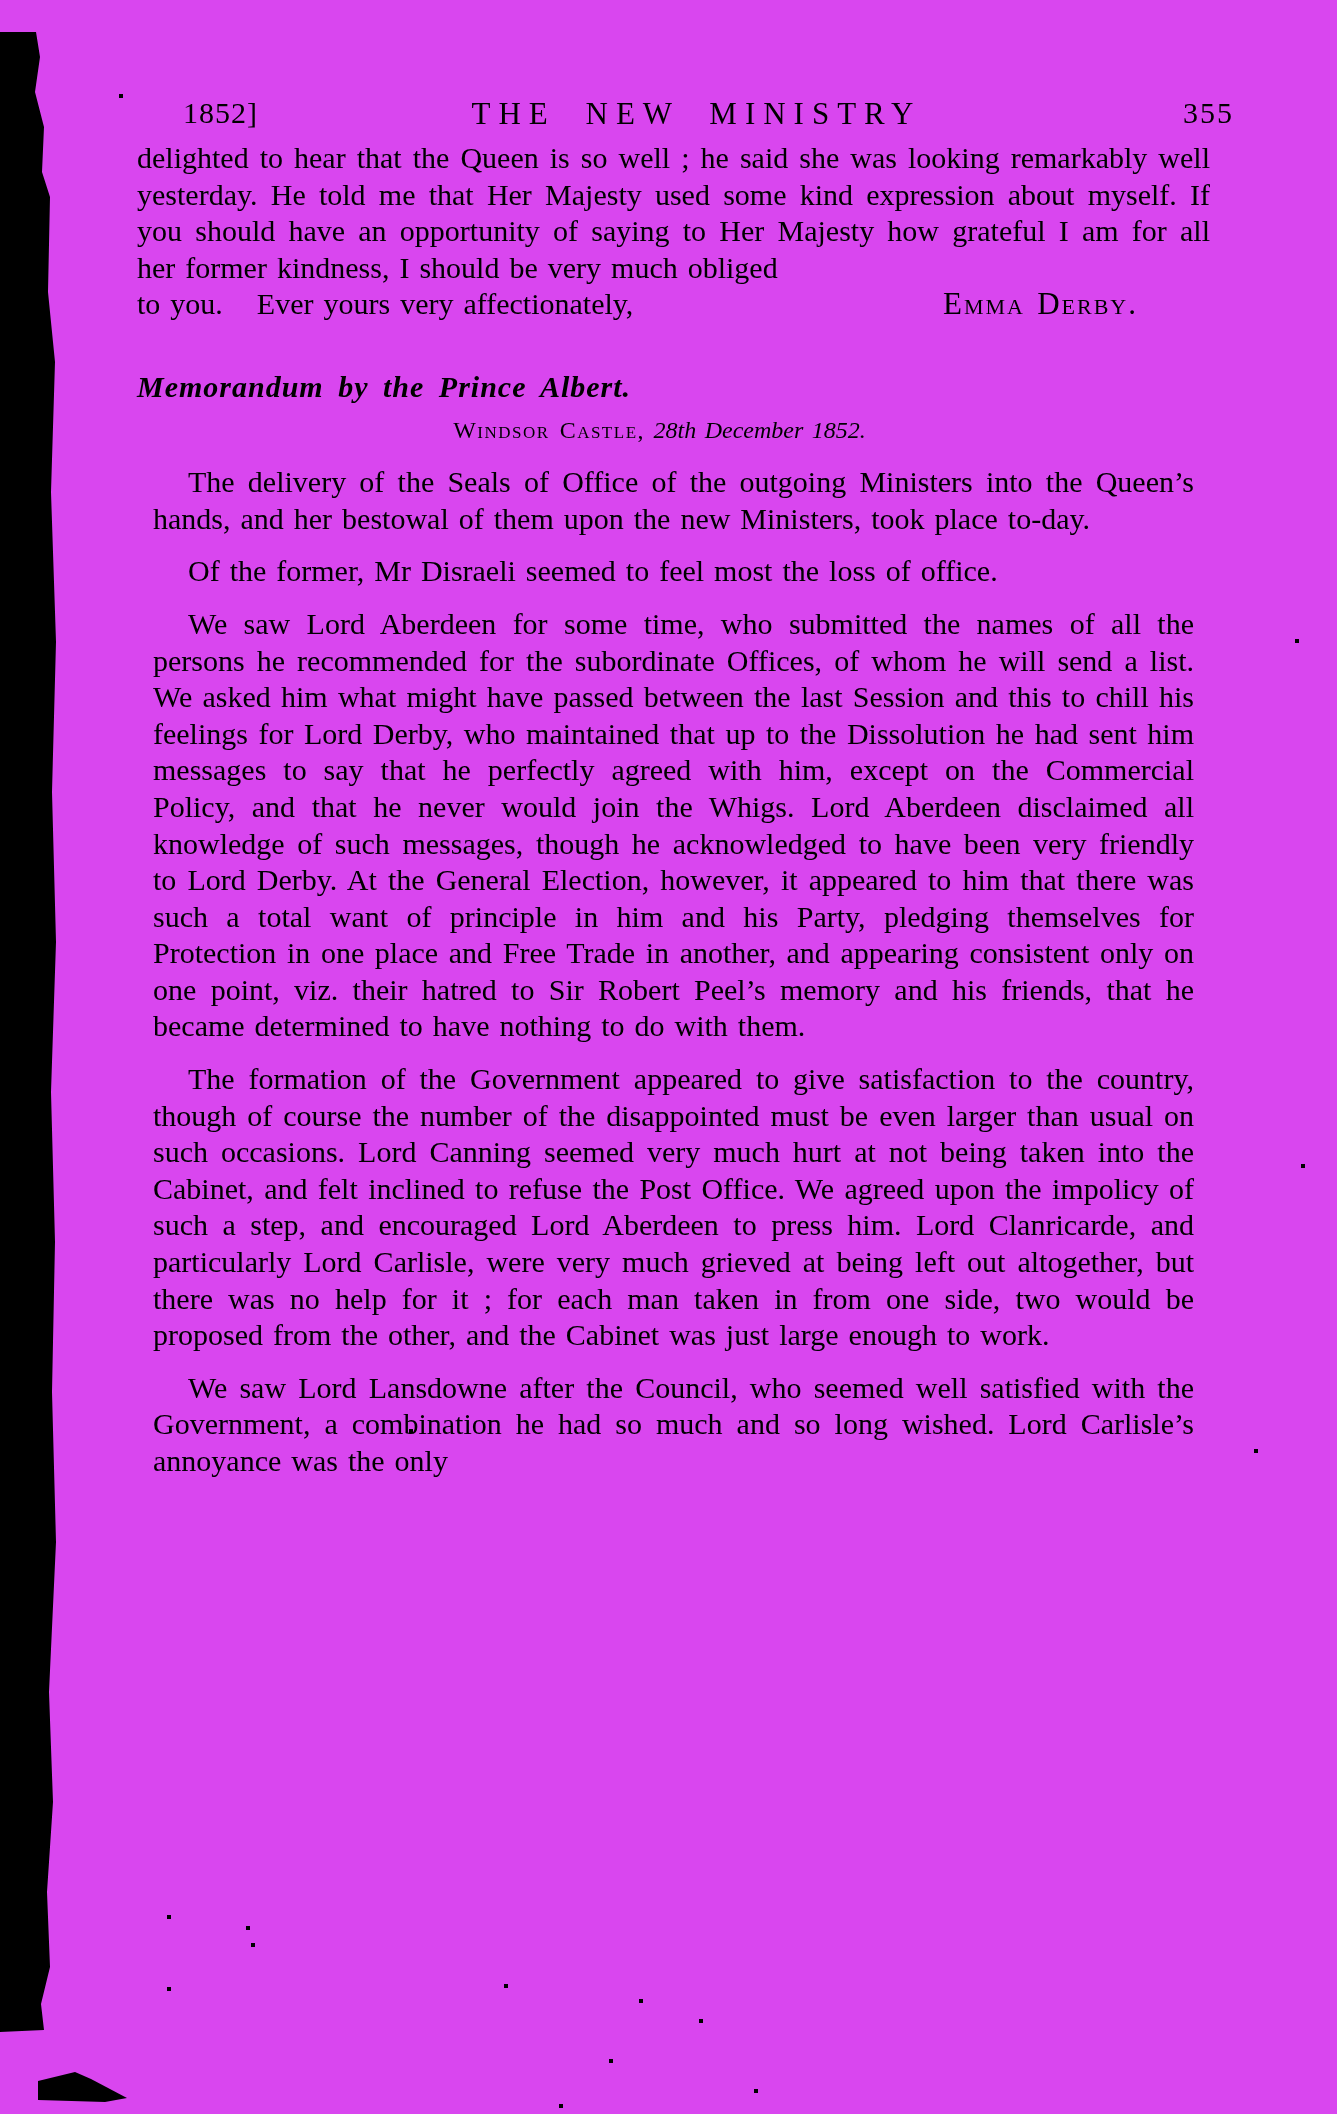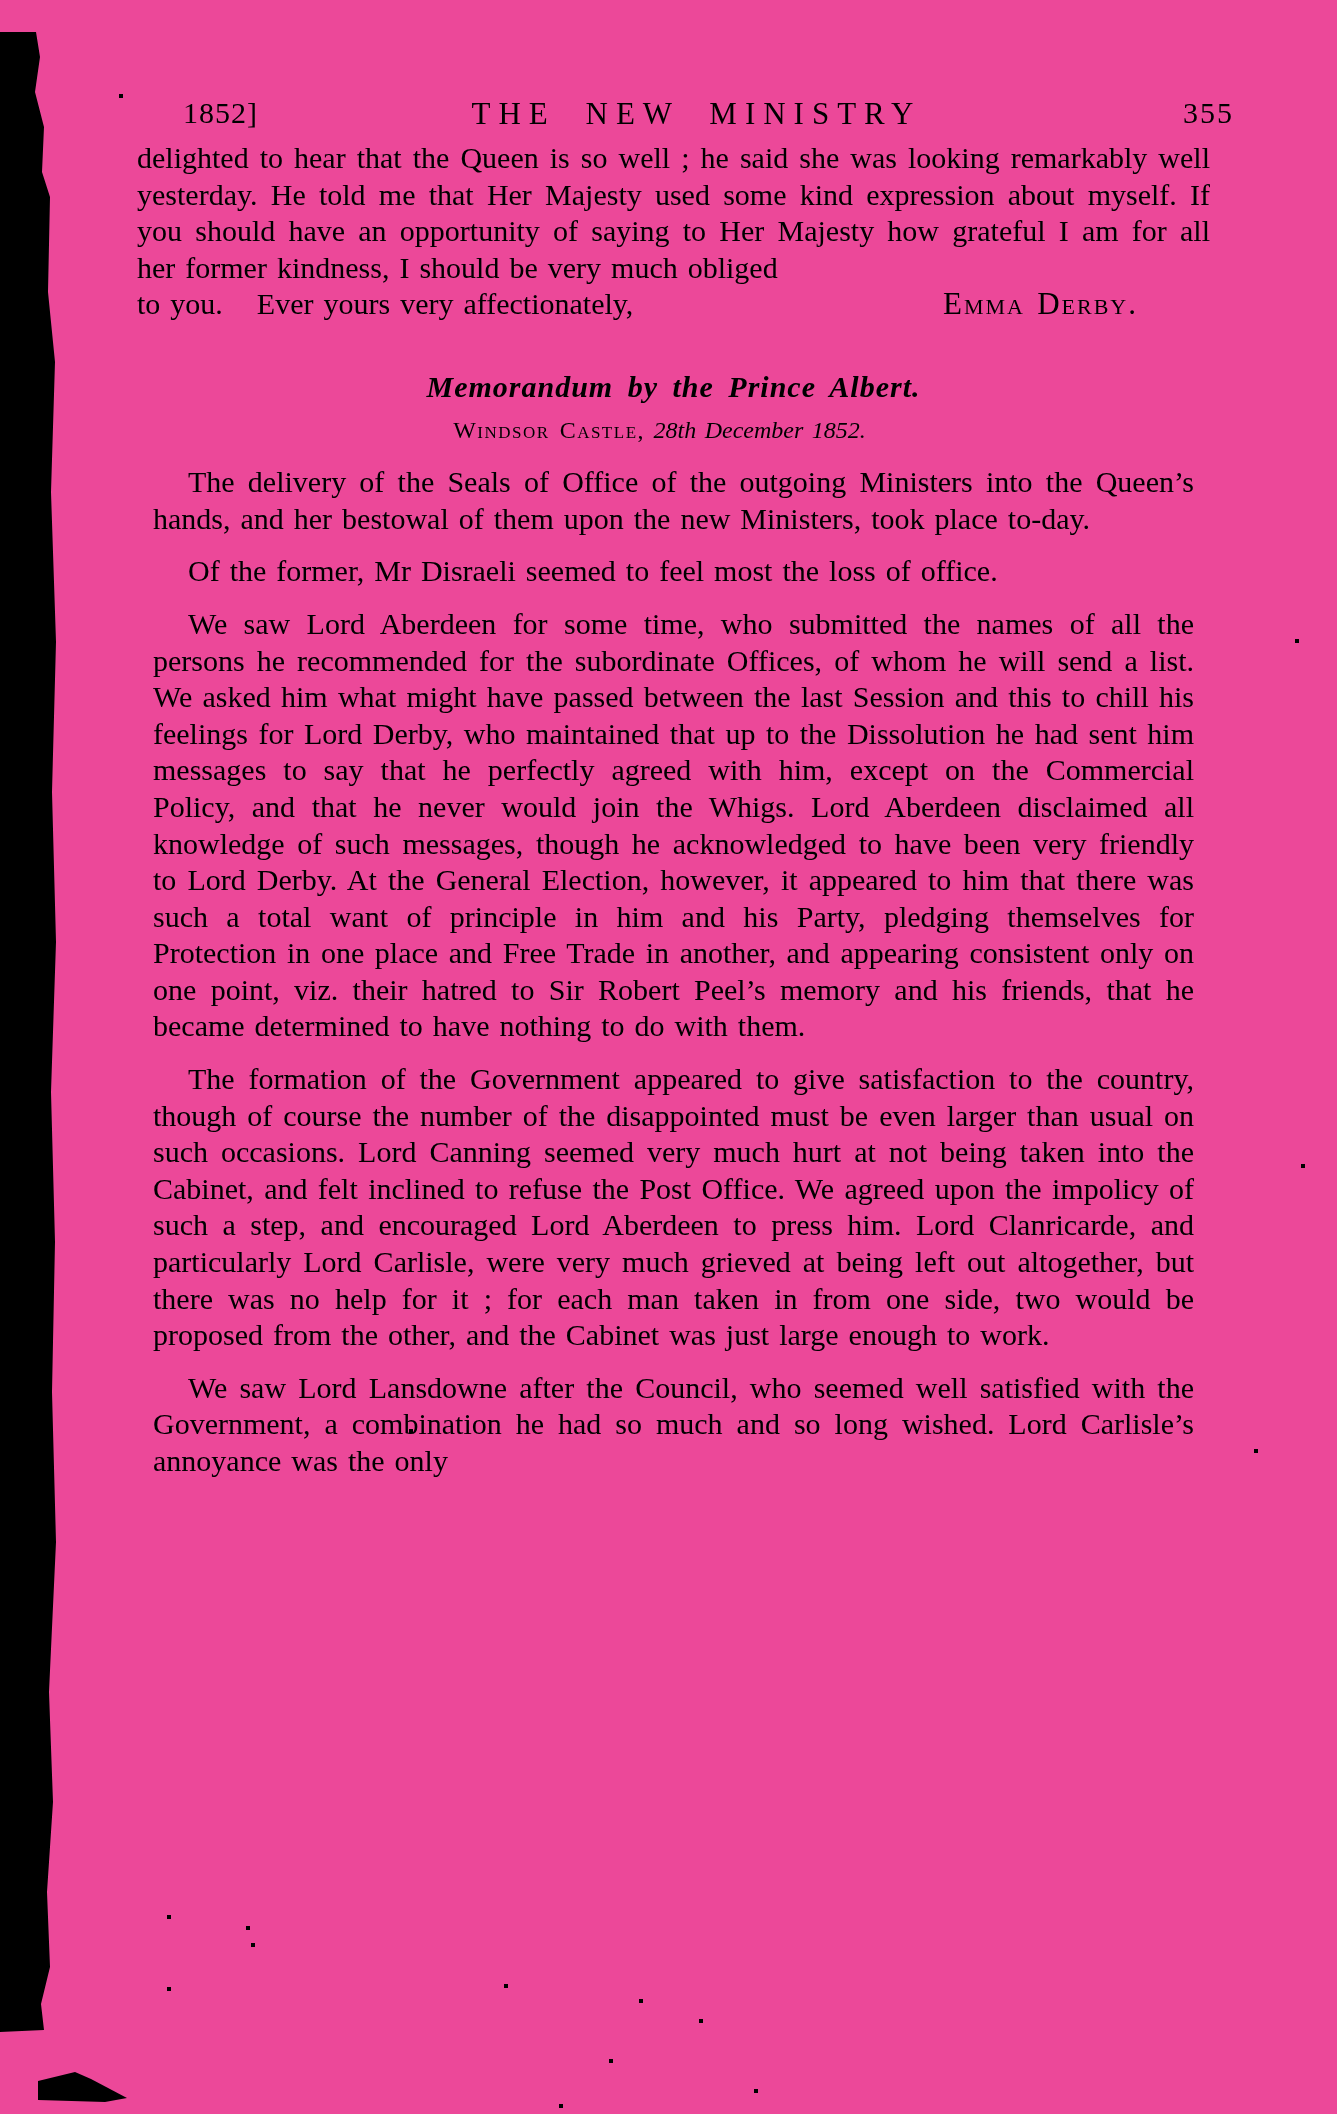--- a/index.html
+++ b/index.html
@@ -1,19 +1,19 @@
 <!DOCTYPE html>
 <html><head>
 <meta charset="utf-8">
 <style>
   html,body{margin:0;padding:0;background:#777;}
   .page{
     position:relative;
     width:1337px;height:2114px;
-    background:#ec4899;
+    background:#d946ef;
     overflow:hidden;
     font-family:"Liberation Serif","DejaVu Serif",serif;
     color:#000;
   }
   
   .gutter{
     position:absolute;left:0;top:32px;width:60px;height:2000px;background:#000;
     clip-path:polygon(0px 0px,36px 0px,40px 25px,35px 60px,44px 95px,42px 140px,
       50px 165px,48px 260px,55px 330px,51px 460px,56px 610px,52px 760px,56px 910px,
       51px 1060px,55px 1210px,52px 1360px,56px 1510px,49px 1660px,53px 1770px,
@@ -46,21 +46,21 @@
     font-size:30px;line-height:36.6px;word-spacing:2.5px;
   }
   .letter-par{margin:0;text-align:justify;text-indent:0;}
   .closing-line{display:flex;align-items:center;white-space:nowrap;}
   .closing-phrase{margin-left:34px;}
   .signature-name{
     margin-left:auto;margin-right:72px;
     font-variant:small-caps;letter-spacing:2px;font-size:31px;
   }
   .memo-heading{
-    margin:46px 0 6px 0;text-align:center;font-style:italic;
+    margin:46px 0 6px 0;text-align:left;font-style:italic;
     font-size:30px;letter-spacing:1px;word-spacing:6px;
   }
   .memo-dateline{margin:0 28px 4px 0;text-align:center;font-size:24px;}
   .dateline-place{font-variant:small-caps;letter-spacing:1.5px;}
   .dateline-date{font-style:italic;}
   .body-par{margin:16px;text-align:justify;text-indent:35px;}
 </style>
 </head>
 <body>
 

